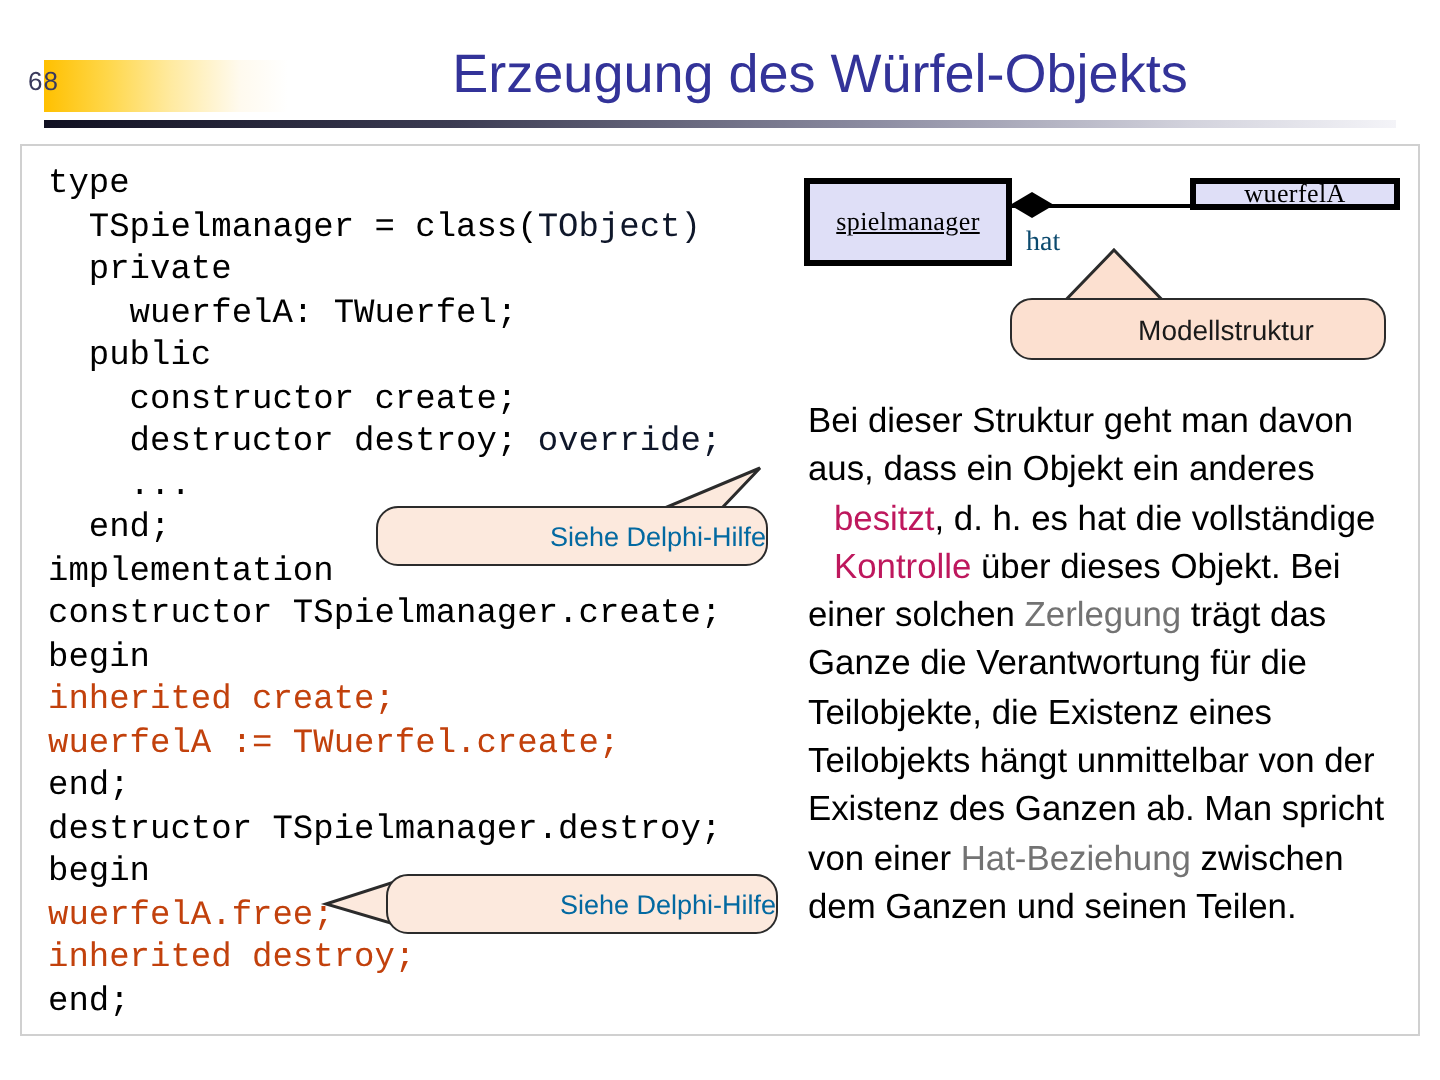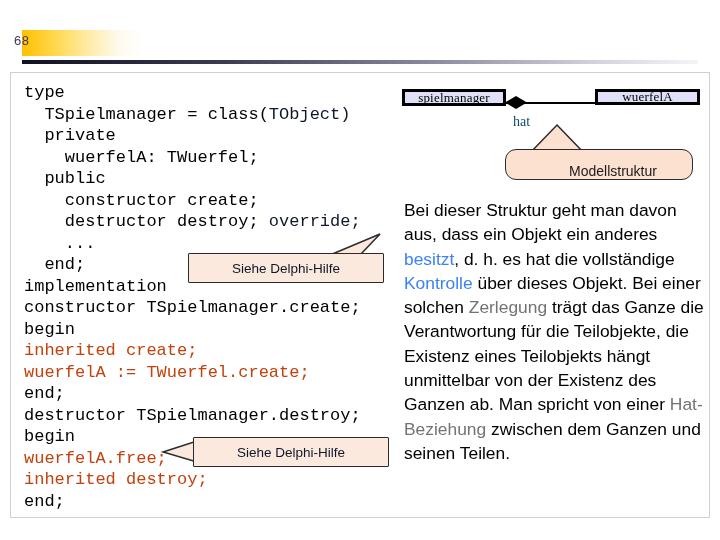--- a/index.html
+++ b/index.html
@@ -85,29 +85,29 @@
   }
   .code-line { white-space: pre; }
   .tok-red { color: #0f172a; }
   .tok-redder { color: #c2410c; }
 
   
   .callout {
     position: absolute;
     background: #fce9dd;
     border: 1.5px solid #2b2b2b;
-    border-radius: 1px;
+    border-radius: 11px;
     font-family: "Liberation Sans", sans-serif;
     font-size: 13.5px;
-    color: #0f172a;
+    color: #0369a1;
     text-align: center;
     box-sizing: border-box;
     display: flex;
     align-items: center;
-    justify-content: center;
+    justify-content: flex-end;
   }
   #callout-1 {
     left: 188px;
     top: 253px;
     width: 196px;
     height: 30px;
   }
   #callout-1-tail {
     position: absolute;
     left: 320px;
@@ -152,21 +152,21 @@
     font-family: "Liberation Serif", serif;
     font-size: 13px;
     color: #000000;
     text-decoration: underline;
     letter-spacing: 0.2px;
   }
   #box-spielmanager {
     left: 6px;
     top: 5px;
     width: 104px;
-    height: 17px;
+    height: 44px;
   }
   #box-wuerfela {
     left: 199px;
     top: 5px;
     width: 105px;
     height: 16px;
   }
   #assoc-line {
     position: absolute;
     left: 110px;
@@ -195,21 +195,21 @@
   #callout-modell {
     position: absolute;
     left: 505px;
     top: 149px;
     width: 188px;
     height: 31px;
     background: #fce0d0;
     border: 1.5px solid #2b2b2b;
     border-radius: 11px;
     display: flex;
-    align-items: flex-end;
+    align-items: center;
     justify-content: center;
     font-family: "Liberation Sans", sans-serif;
     font-size: 14px;
     color: #1a1a1a;
     box-sizing: border-box;
     padding-left: 28px;
   }
   #callout-modell-tail {
     position: absolute;
     left: 527px;
@@ -223,30 +223,31 @@
   #prose {
     position: absolute;
     left: 404px;
     top: 198px;
     width: 306px;
     font-family: "Liberation Sans", sans-serif;
     font-size: 17.4px;
     line-height: 24.3px;
     color: #000000;
   }
-  .hl-green { color: #3b82f6; }
+  .hl-green { color: #be185d; margin-left: 13px; }
   .hl-red { color: #737373; }
 </style>
 </head>
 <body>
 
 <div id="header">
   <div id="page-number-bar"></div>
   <div id="page-number">68</div>
   <div id="header-rule"></div>
+  <div id="slide-title">Erzeugung des Würfel-Objekts</div>
 </div>
 
 <div id="content-frame"></div>
 
 <div id="code-block"><div class="code-line">type</div><div class="code-line">  TSpielmanager = class(<span class="tok-red">TObject)</span></div><div class="code-line">  private</div><div class="code-line">    wuerfelA: TWuerfel;</div><div class="code-line">  public</div><div class="code-line">    constructor create;</div><div class="code-line">    destructor destroy; <span class="tok-red">override;</span></div><div class="code-line">    ...</div><div class="code-line">  end;</div><div class="code-line">implementation</div><div class="code-line">constructor TSpielmanager.create;</div><div class="code-line">begin</div><div class="code-line"><span class="tok-redder">inherited create;</span></div><div class="code-line"><span class="tok-redder">wuerfelA := TWuerfel.create;</span></div><div class="code-line">end;</div><div class="code-line">destructor TSpielmanager.destroy;</div><div class="code-line">begin</div><div class="code-line"><span class="tok-redder">wuerfelA.free;</span></div><div class="code-line"><span class="tok-redder">inherited destroy;</span></div><div class="code-line">end;</div></div>
 
 <div id="diagram">
   <div class="obj-box" id="box-spielmanager">
     <span>spielmanager</span>
   </div>

